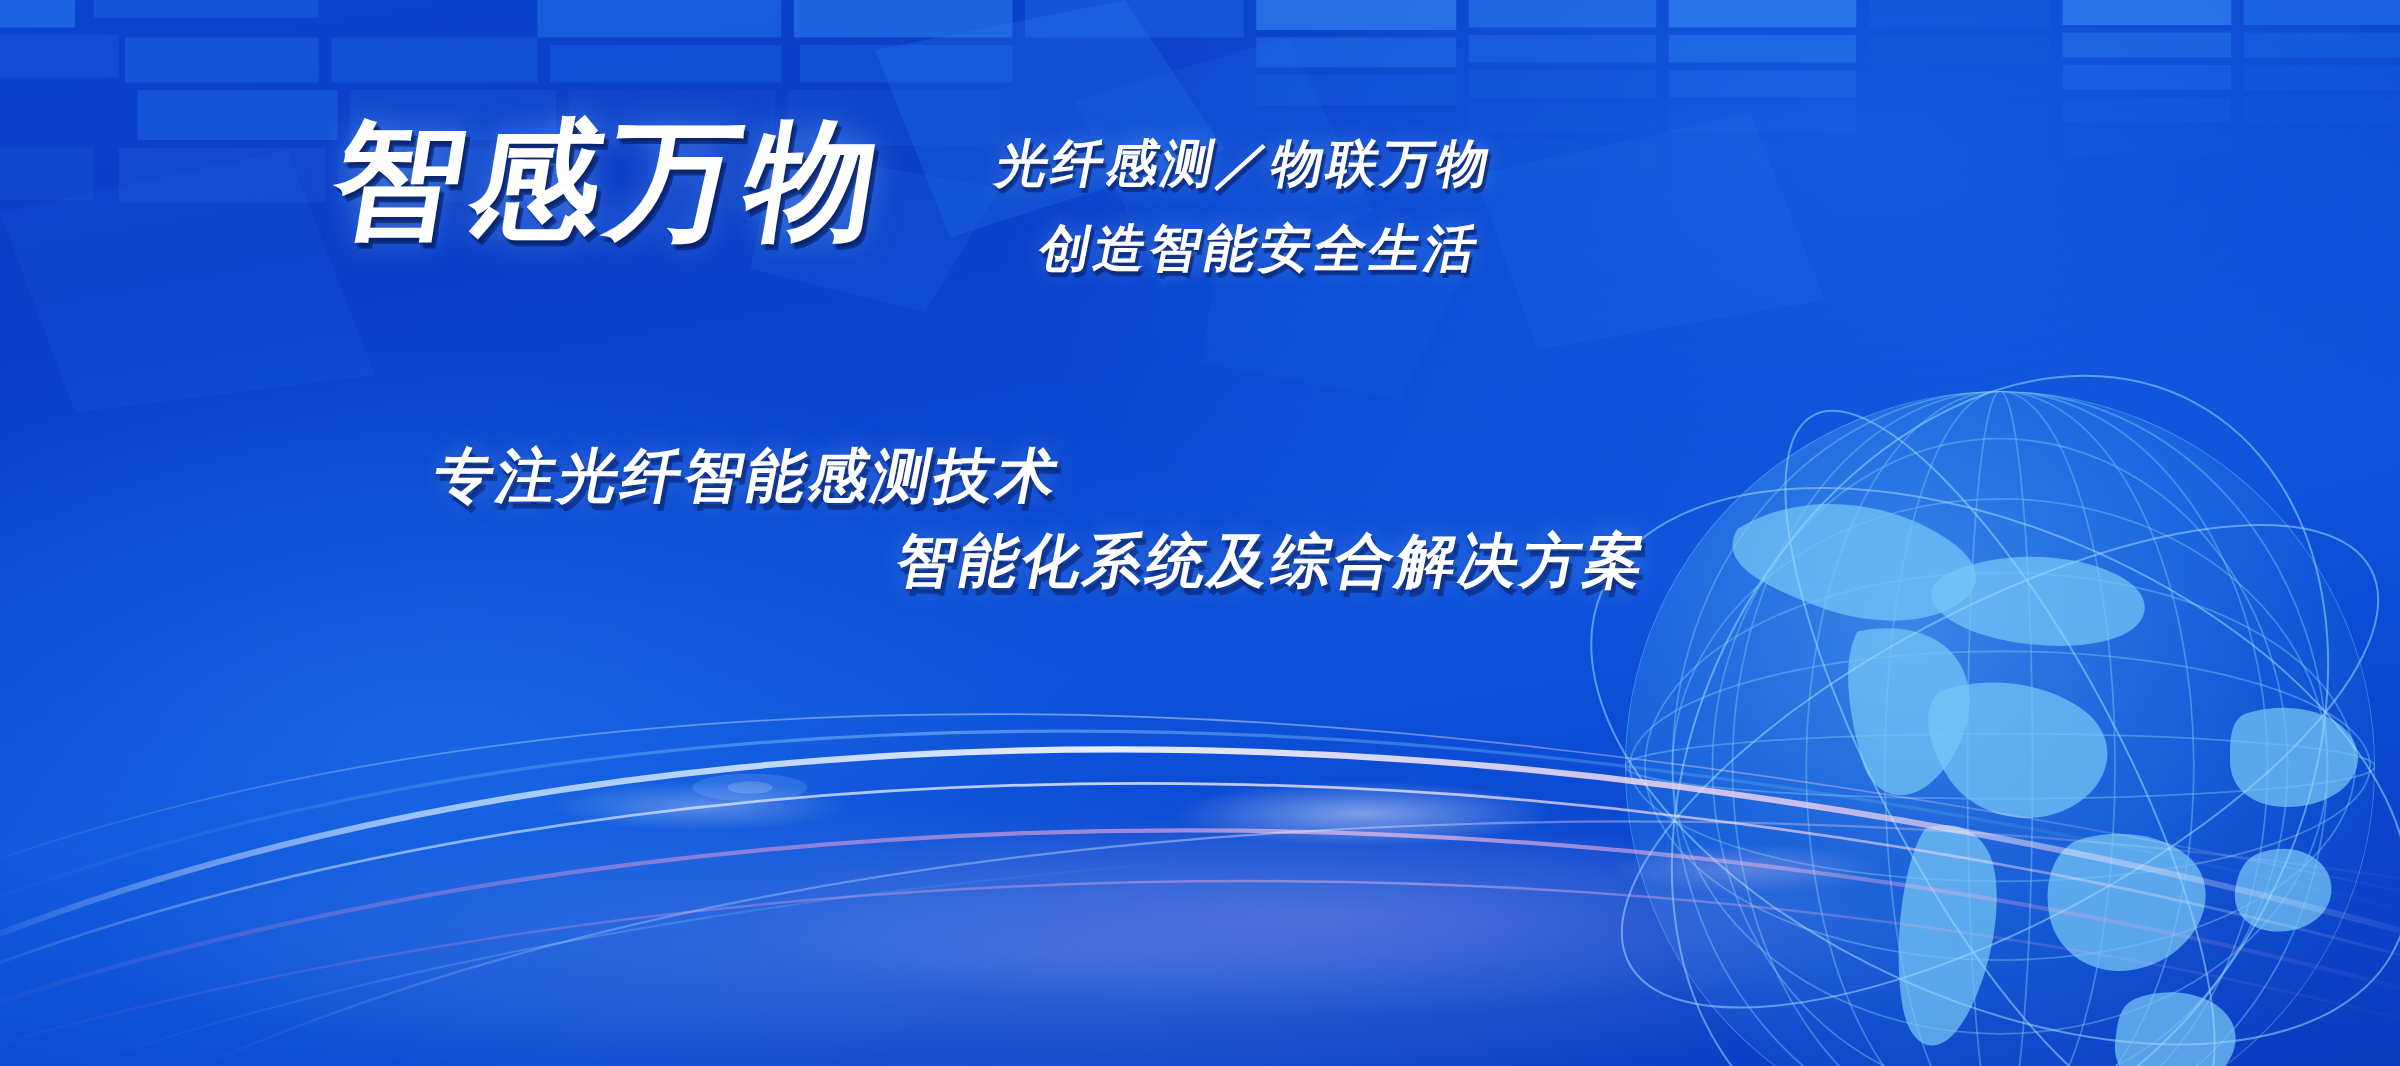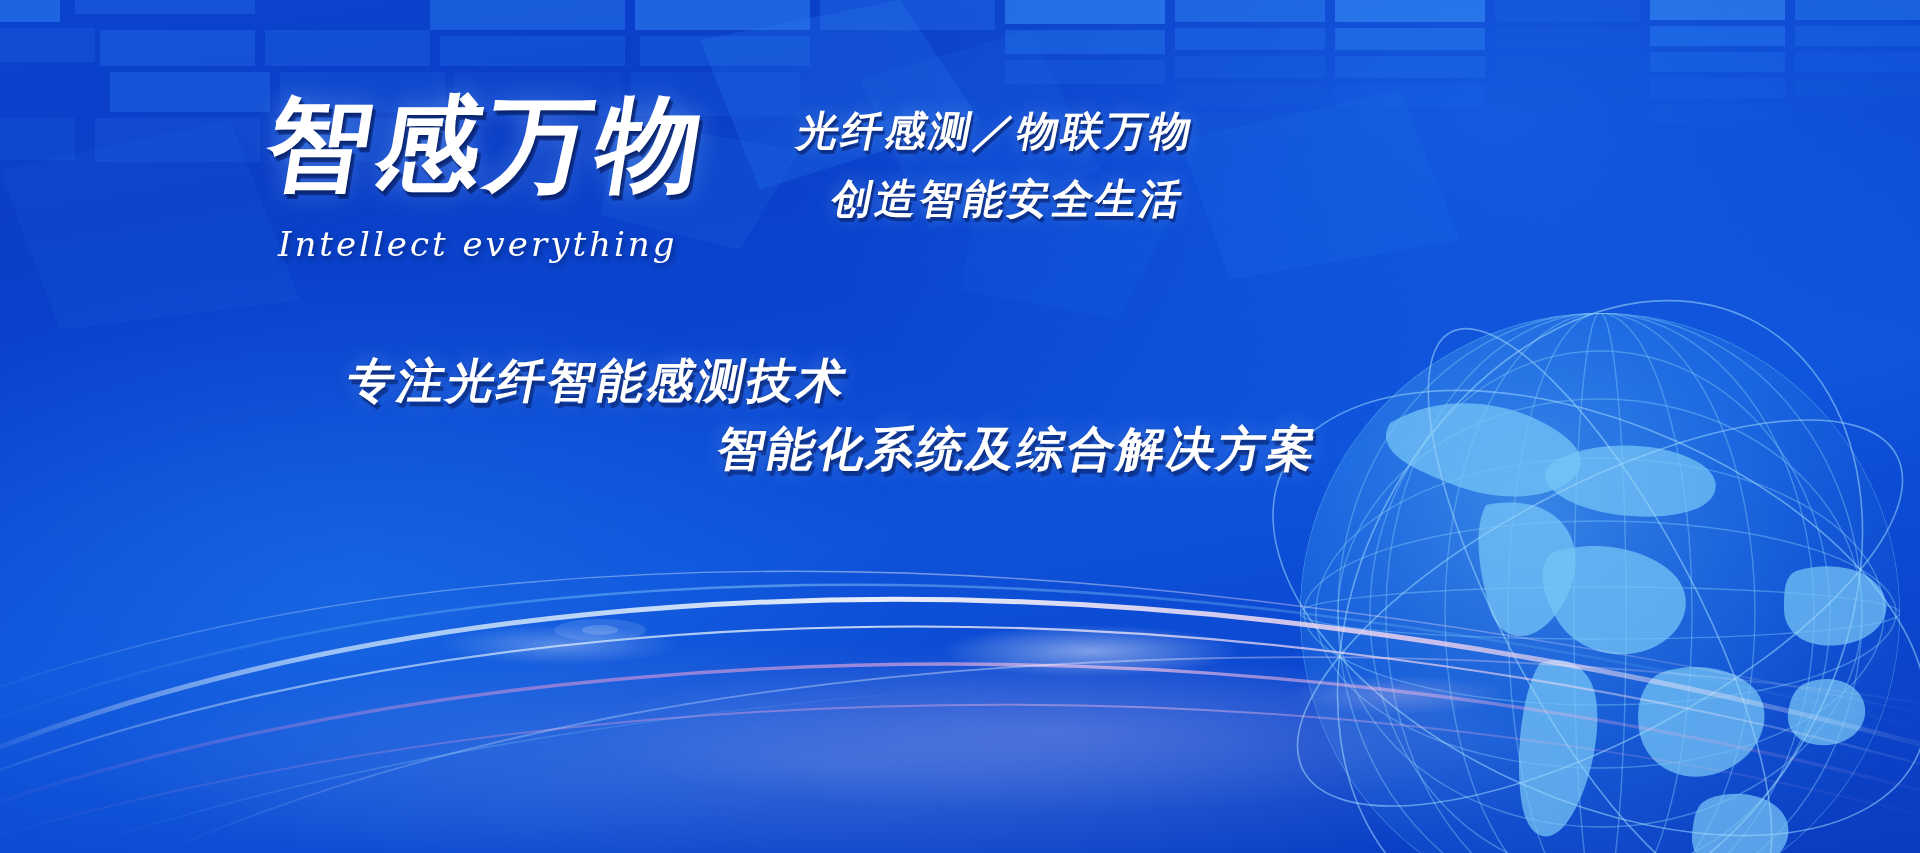--- a/index.html
+++ b/index.html
@@ -261,21 +261,20 @@
     </svg>
   </div>
 
   <svg class="facet" style="left:540px;top:600px;width:120px;height:60px;" width="120" height="60" viewBox="0 0 120 60">
     <ellipse cx="60" cy="30" rx="46" ry="11" fill="#bfe3ff" opacity=".28"></ellipse>
     <ellipse cx="60" cy="30" rx="18" ry="5" fill="#ffffff" opacity=".35"></ellipse>
   </svg>
 
   <div class="tx main-title">智感万物</div>
 
-  <div class="tx en-sub">Intellect everything</div>
 
   <div class="tx slogan slogan-1">光纤感测／物联万物</div>
 
   <div class="tx slogan slogan-2">创造智能安全生活</div>
 
   <div class="tx focus focus-1">专注光纤智能感测技术</div>
 
   <div class="tx focus focus-2">智能化系统及综合解决方案</div>
 
 </div>

